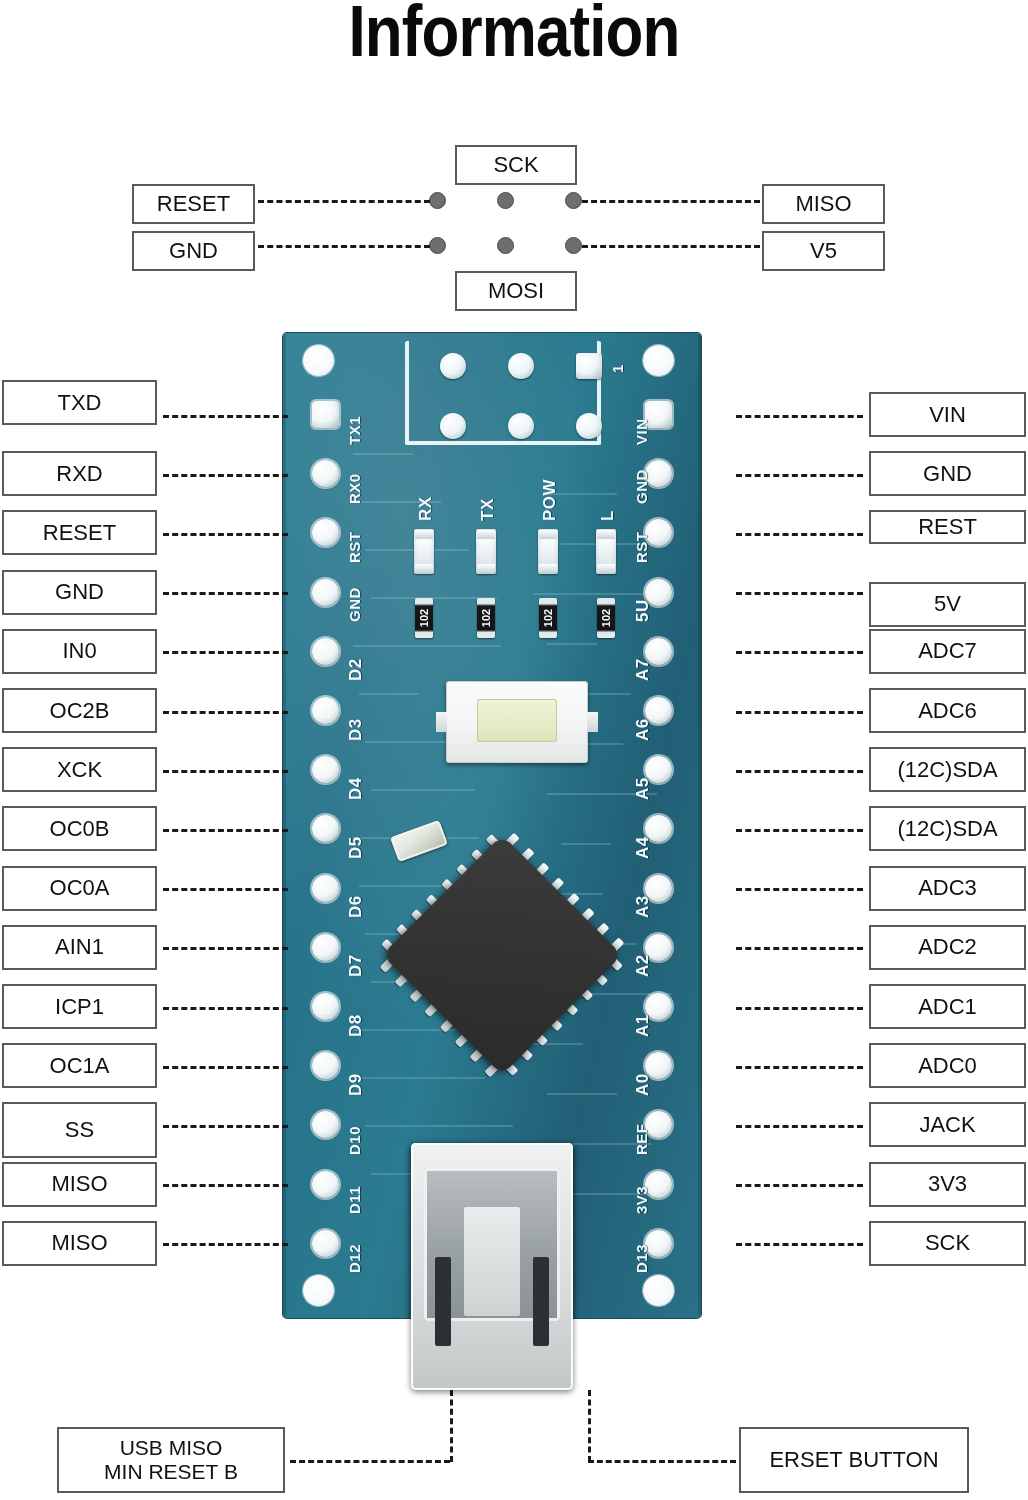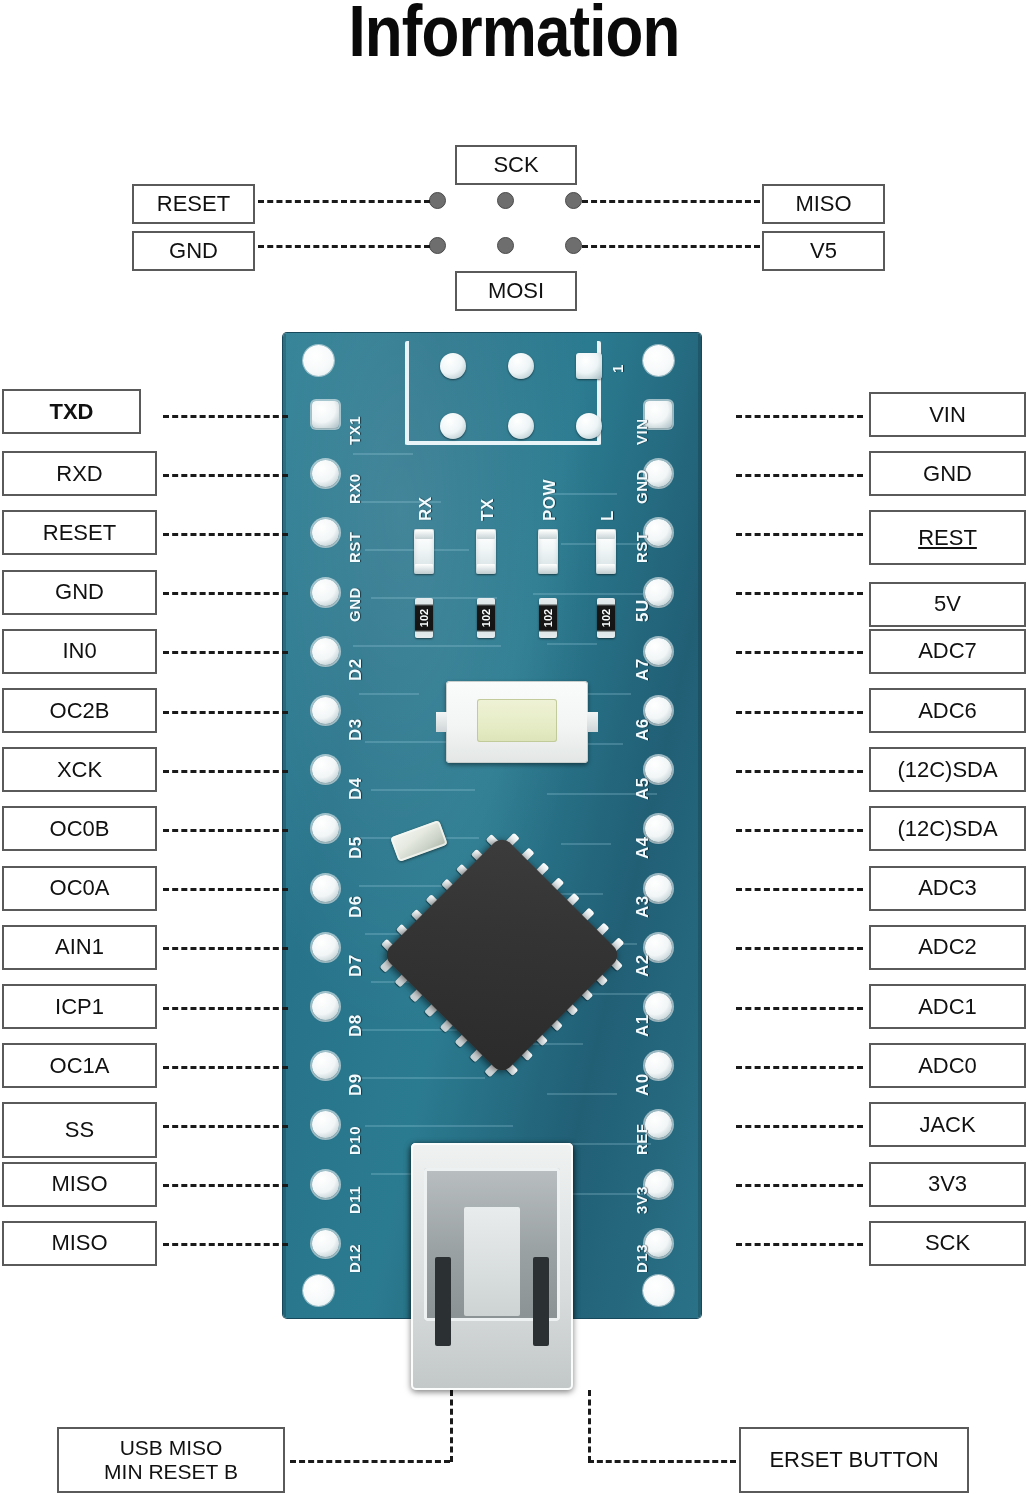--- a/index.html
+++ b/index.html
@@ -393,21 +393,21 @@
         <div class="usb" style="left:128px; top:810px; width:162px; height:188px;">
           <div class="inner"></div>
           <div class="tongue"></div>
           <div class="slotl"></div>
           <div class="slotr"></div>
         </div>
       </div>
   </div>
 
   <div id="left-col">
-      <div class="lbl" style="left:2px; top:389px; width:139px; height:45px;font-weight:bold;">TXD</div>
+      <div class="lbl" style="left:2px; top:380px; width:155px; height:45px;">TXD</div>
       <div class="dash" style="left:163px; top:414.5px; width:125px;"></div>
       <div class="lbl" style="left:2px; top:451.2px; width:155px; height:45px;">RXD</div>
       <div class="dash" style="left:163px; top:473.7px; width:125px;"></div>
       <div class="lbl" style="left:2px; top:510.4px; width:155px; height:45px;">RESET</div>
       <div class="dash" style="left:163px; top:532.9px; width:125px;"></div>
       <div class="lbl" style="left:2px; top:569.6px; width:155px; height:45px;">GND</div>
       <div class="dash" style="left:163px; top:592.1px; width:125px;"></div>
       <div class="lbl" style="left:2px; top:628.8px; width:155px; height:45px;">IN0</div>
       <div class="dash" style="left:163px; top:651.3px; width:125px;"></div>
       <div class="lbl" style="left:2px; top:688px; width:155px; height:45px;">OC2B</div>
@@ -429,21 +429,21 @@
       <div class="lbl" style="left:2px; top:1161.6px; width:155px; height:45px;">MISO</div>
       <div class="dash" style="left:163px; top:1184.1px; width:125px;"></div>
       <div class="lbl" style="left:2px; top:1220.8000000000002px; width:155px; height:45px;">MISO</div>
       <div class="dash" style="left:163px; top:1243.3000000000002px; width:125px;"></div>
     </div>
   <div id="right-col">
       <div class="lbl" style="left:869px; top:392px; width:157px; height:45px;">VIN</div>
       <div class="dash" style="left:736px; top:414.5px; width:127px;"></div>
       <div class="lbl" style="left:869px; top:451.2px; width:157px; height:45px;">GND</div>
       <div class="dash" style="left:736px; top:473.7px; width:127px;"></div>
-      <div class="lbl" style="left:869px; top:510.4px; width:157px; height:55px;text-decoration:underline;">REST</div>
+      <div class="lbl" style="left:869px; top:510.4px; width:157px; height:34px;">REST</div>
       <div class="dash" style="left:736px; top:532.9px; width:127px;"></div>
       <div class="lbl" style="left:869px; top:569.6px; width:157px; height:45px;margin-top:12px;">5V</div>
       <div class="dash" style="left:736px; top:592.1px; width:127px;"></div>
       <div class="lbl" style="left:869px; top:628.8px; width:157px; height:45px;">ADC7</div>
       <div class="dash" style="left:736px; top:651.3px; width:127px;"></div>
       <div class="lbl" style="left:869px; top:688px; width:157px; height:45px;">ADC6</div>
       <div class="dash" style="left:736px; top:710.5px; width:127px;"></div>
       <div class="lbl" style="left:869px; top:747.2px; width:157px; height:45px;">(12C)SDA</div>
       <div class="dash" style="left:736px; top:769.7px; width:127px;"></div>
       <div class="lbl" style="left:869px; top:806.4000000000001px; width:157px; height:45px;">(12C)SDA</div>

